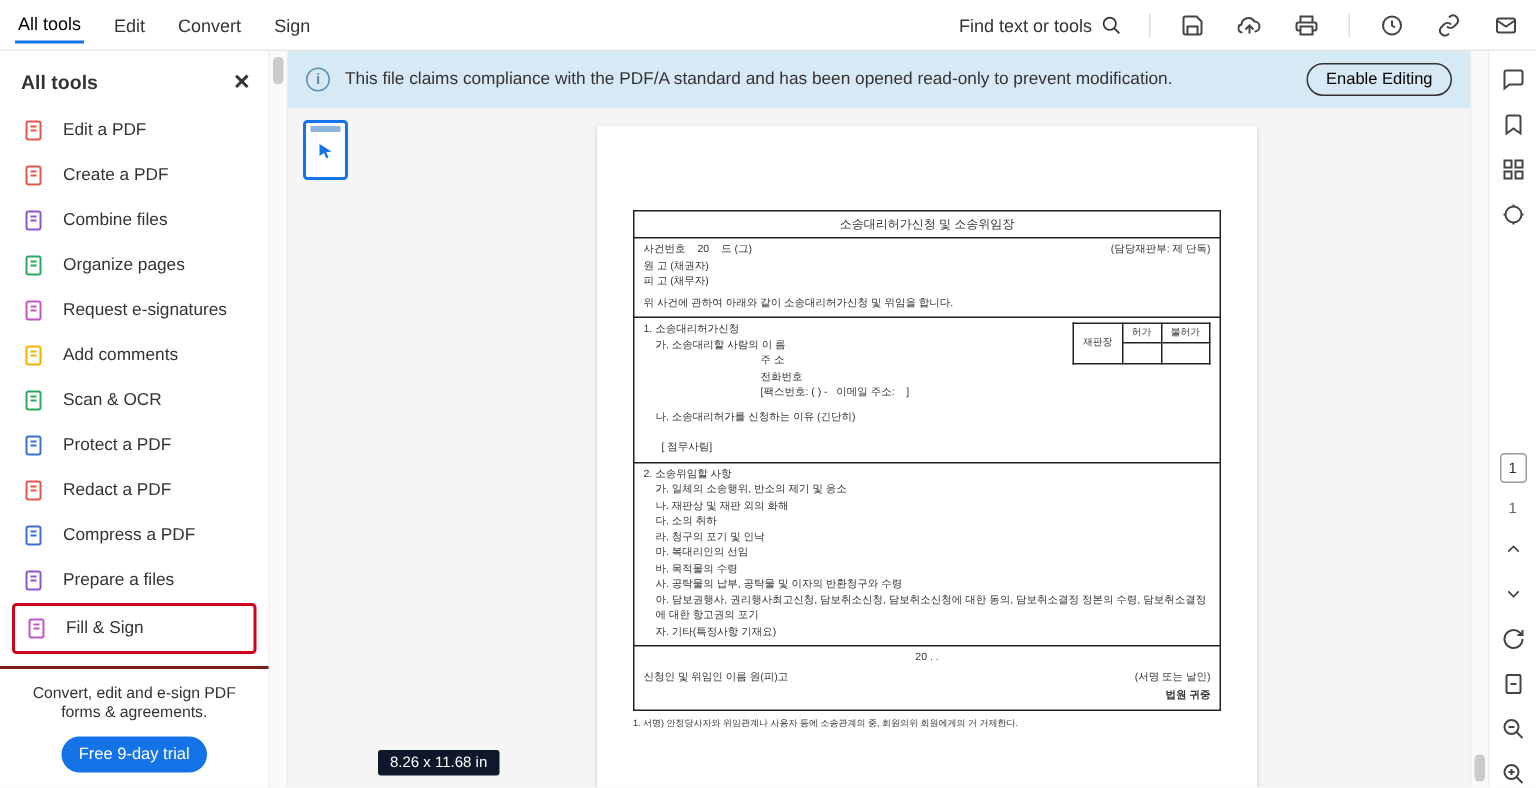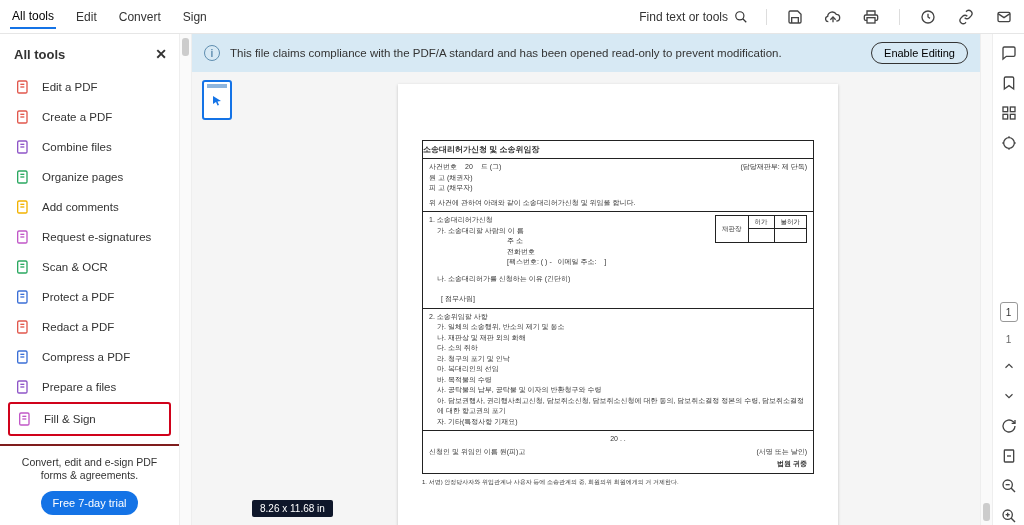--- a/index.html
+++ b/index.html
@@ -30,21 +30,21 @@
 .banner .info{width:16px;height:16px;border:1px solid #5f8eb0;border-radius:50%;display:flex;align-items:center;justify-content:center;color:#5f8eb0;font-size:10px;font-weight:bold}
 .banner .sp{flex:1}
 .enablebtn{border:1px solid #333;background:transparent;border-radius:12px;padding:4px 12px;font-size:11px;cursor:pointer}
 .docarea{flex:1;background:#f5f5f5;display:flex;min-height:0}
 .thumbcol{width:64px;padding:8px 0 0 10px}
 .thumb{width:30px;height:40px;border:2px solid #1473e6;border-radius:3px;background:#fff;display:flex;align-items:flex-start;justify-content:center;padding-top:2px}
 .thumb .inner{width:20px;height:4px;background:#8db5de}
 .thumb .cursor{position:relative;top:6px}
 .pagewrap{flex:1;display:flex;justify-content:center;padding:12px 0;overflow:hidden}
 .page{width:440px;height:480px;background:#fff;box-shadow:0 1px 3px rgba(0,0,0,.2);padding:56px 24px 10px 24px;font-size:7px;position:relative}
-.doctitle{font-weight:bold;font-size:8px;border:1px solid #222;padding:3px 0;border-bottom:none}
+.doctitle{text-align:center;font-weight:normal;font-size:8px;border:1px solid #222;padding:3px 0;border-bottom:none}
 .box{border:1px solid #222}
 .box+.box{border-top:none}
 .row{padding:3px 6px;line-height:1.5}
 table.mini{border-collapse:collapse;font-size:6.5px}
 table.mini td,table.mini th{border:1px solid #222;padding:1px 6px;text-align:center}
 .rightrail{width:32px;border-left:1px solid #eee;display:flex;flex-direction:column;align-items:center;padding-top:10px;gap:12px}
 .rightrail .ricon{width:18px;height:18px;display:flex;align-items:center;justify-content:center;color:#444;cursor:pointer}
 .rightrail .gap{flex:1}
 .pagecount{width:18px;height:20px;border:1px solid #999;border-radius:3px;font-size:10px;display:flex;align-items:center;justify-content:center}
 .dims{position:absolute;left:60px;bottom:8px;background:#0f172a;color:#fff;font-size:10px;padding:3px 8px;border-radius:2px}
@@ -152,37 +152,37 @@
             <svg width="16" height="16" viewBox="0 0 24 24" fill="none" stroke="#2aa860" stroke-width="2">
               <rect x="4" y="3" width="14" height="18" rx="2"></rect>
               <line x1="8" y1="8" x2="14" y2="8"></line>
               <line x1="8" y1="12" x2="14" y2="12"></line>
             </svg>
           </span>
           <span>Organize pages</span>
         </div>
         <div class="tool">
           <span class="ticon">
+            <svg width="16" height="16" viewBox="0 0 24 24" fill="none" stroke="#c157c7" stroke-width="2">
+              <rect x="4" y="3" width="14" height="18" rx="2"></rect>
+              <line x1="8" y1="8" x2="14" y2="8"></line>
+              <line x1="8" y1="12" x2="14" y2="12"></line>
+            </svg>
+          </span>
+          <span>Request e-signatures</span>
+        </div>
+        <div class="tool">
+          <span class="ticon">
             <svg width="16" height="16" viewBox="0 0 24 24" fill="none" stroke="#f2b200" stroke-width="2">
               <rect x="4" y="3" width="14" height="18" rx="2"></rect>
               <line x1="8" y1="8" x2="14" y2="8"></line>
               <line x1="8" y1="12" x2="14" y2="12"></line>
             </svg>
           </span>
           <span>Add comments</span>
-        </div>
-        <div class="tool">
-          <span class="ticon">
-            <svg width="16" height="16" viewBox="0 0 24 24" fill="none" stroke="#c157c7" stroke-width="2">
-              <rect x="4" y="3" width="14" height="18" rx="2"></rect>
-              <line x1="8" y1="8" x2="14" y2="8"></line>
-              <line x1="8" y1="12" x2="14" y2="12"></line>
-            </svg>
-          </span>
-          <span>Request e-signatures</span>
         </div>
         <div class="tool">
           <span class="ticon">
             <svg width="16" height="16" viewBox="0 0 24 24" fill="none" stroke="#2aa860" stroke-width="2">
               <rect x="4" y="3" width="14" height="18" rx="2"></rect>
               <line x1="8" y1="8" x2="14" y2="8"></line>
               <line x1="8" y1="12" x2="14" y2="12"></line>
             </svg>
           </span>
           <span>Scan &amp; OCR</span>
@@ -234,21 +234,21 @@
               <line x1="8" y1="8" x2="14" y2="8"></line>
               <line x1="8" y1="12" x2="14" y2="12"></line>
             </svg>
           </span>
           <span>Fill &amp; Sign</span>
         </div>
       </div>
     <div class="sidefoot">
       <div class="msg">Convert, edit and e-sign PDF</div>
       <div class="msg">forms &amp; agreements.</div>
-      <button class="trialbtn">Free 7-day trial</button>
+      <button class="trialbtn">Free 9-day trial</button>
     </div>
   </div>
 
   <div class="scrollgutter">
       <div class="scrollthumb"></div>
     </div>
 
   <div class="center">
     <div class="banner">
       <span class="info">i</span>

